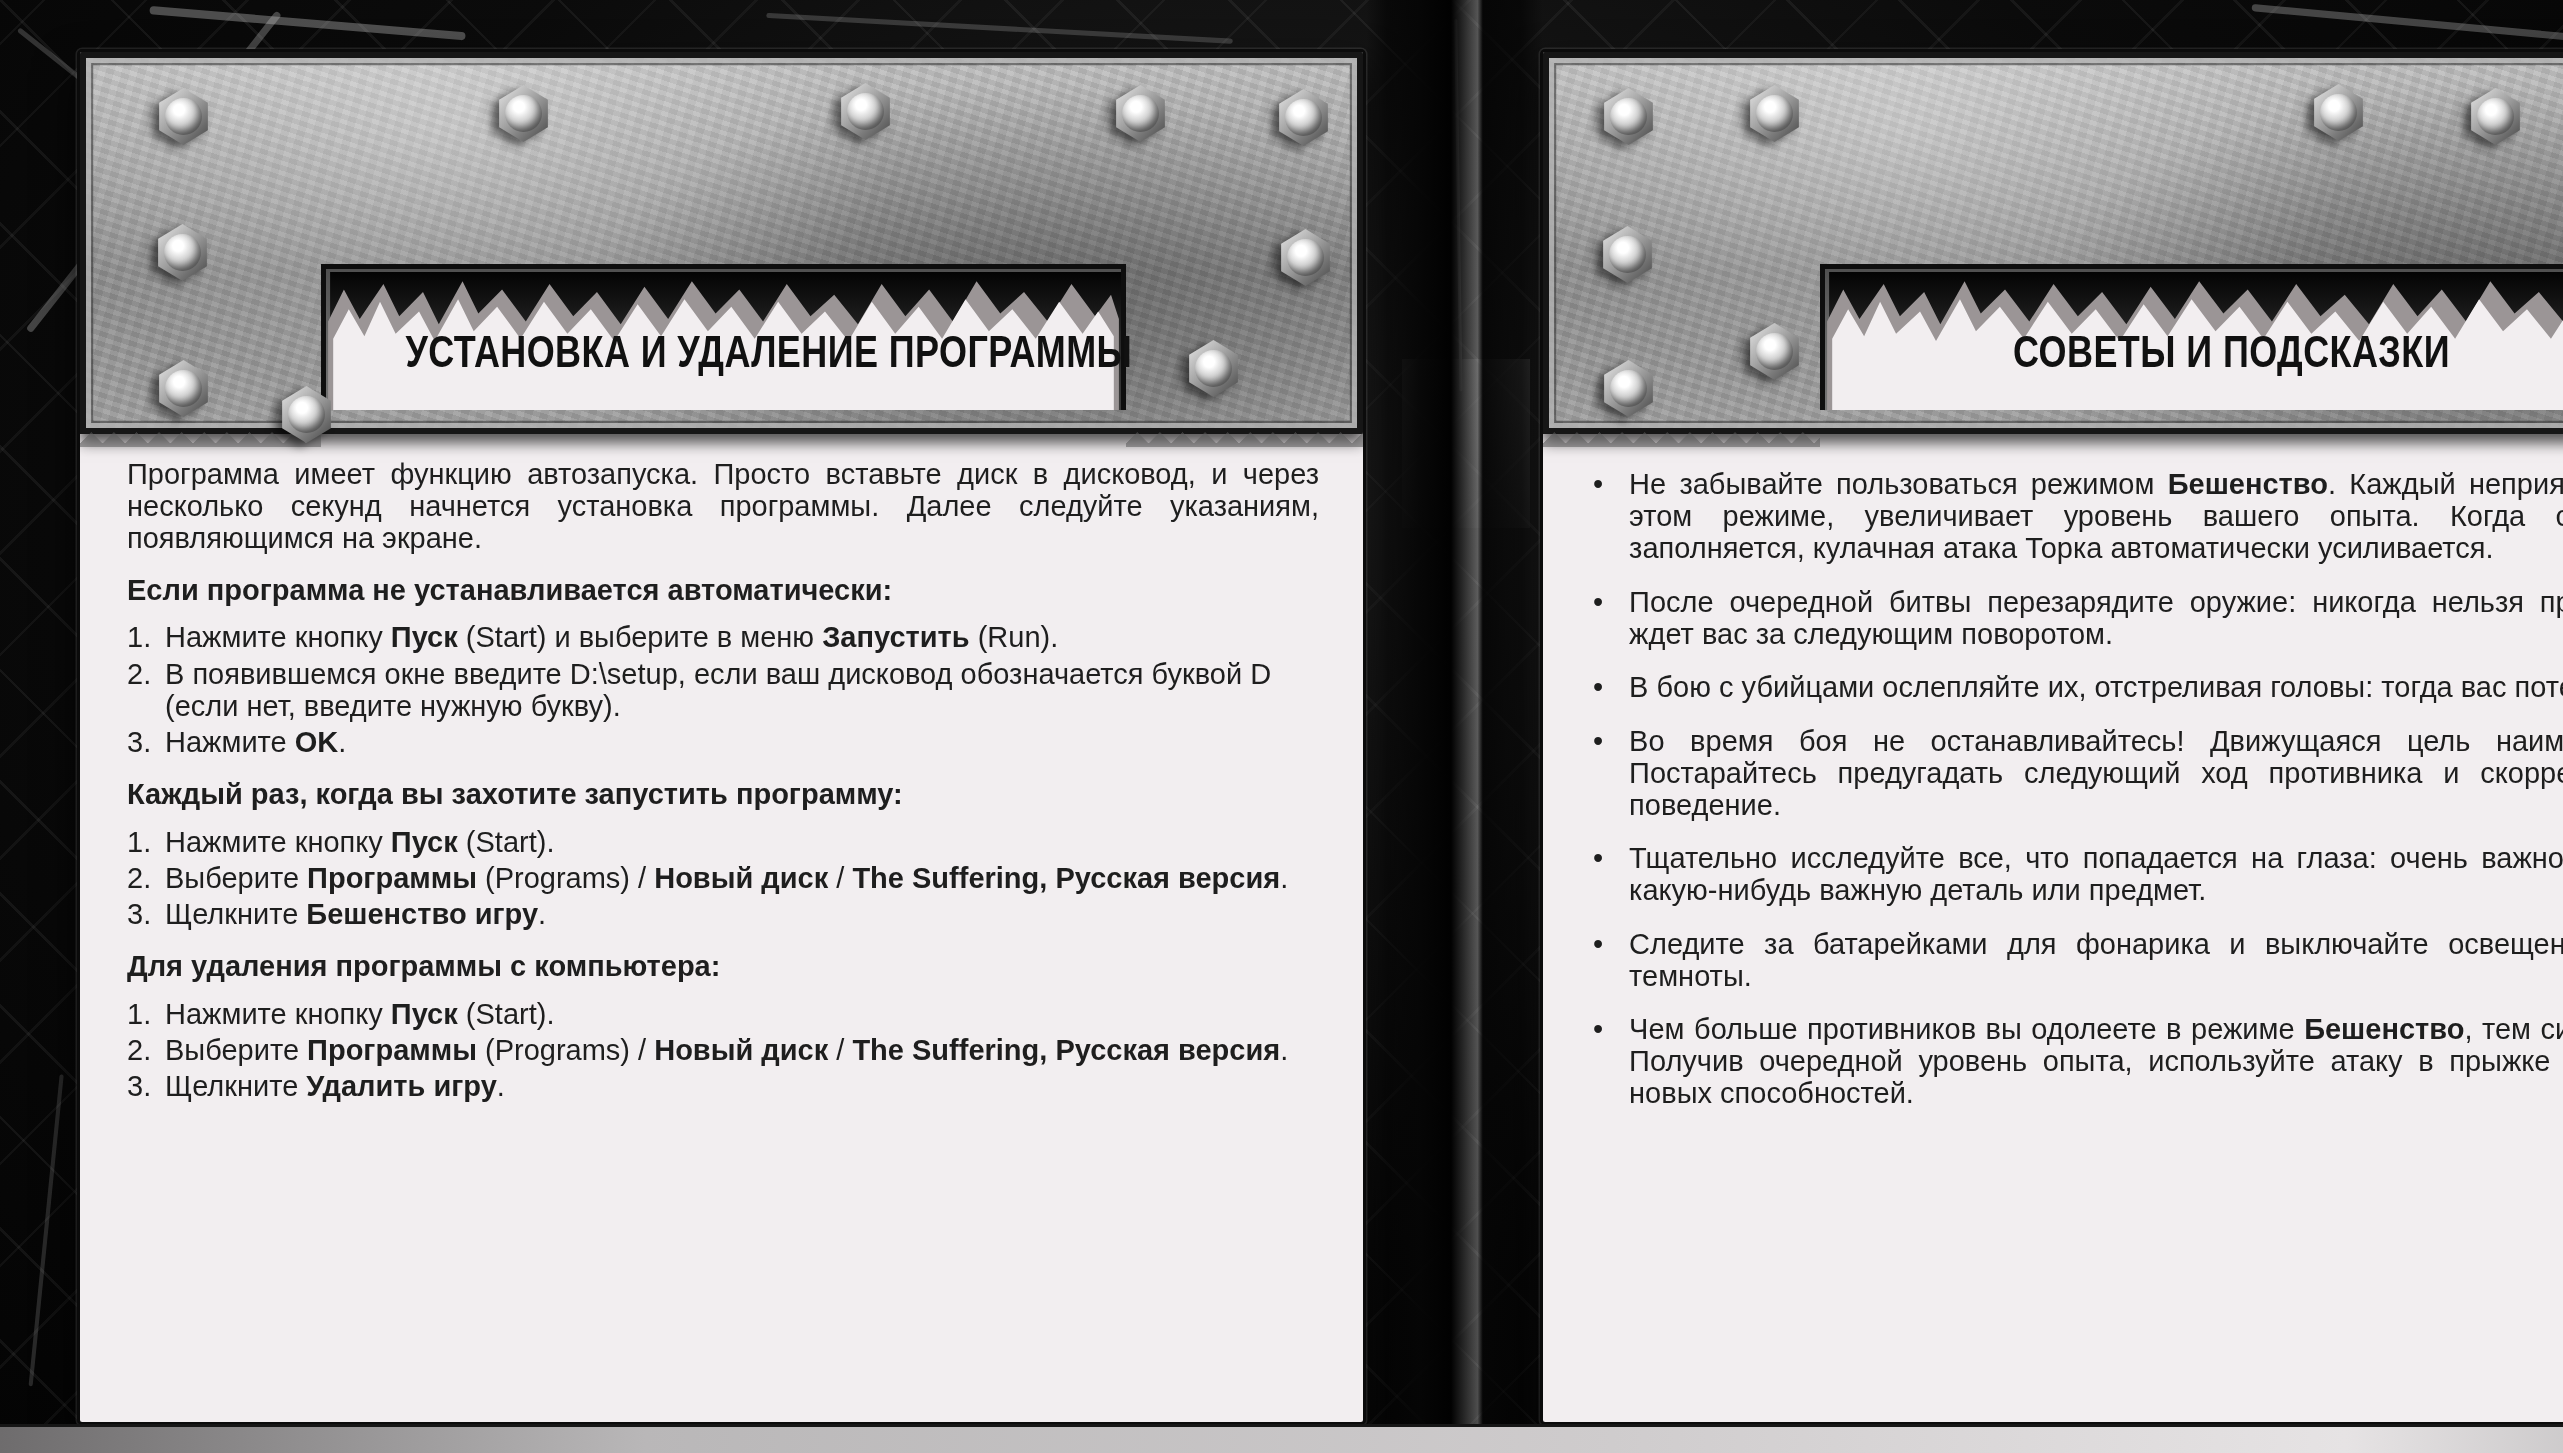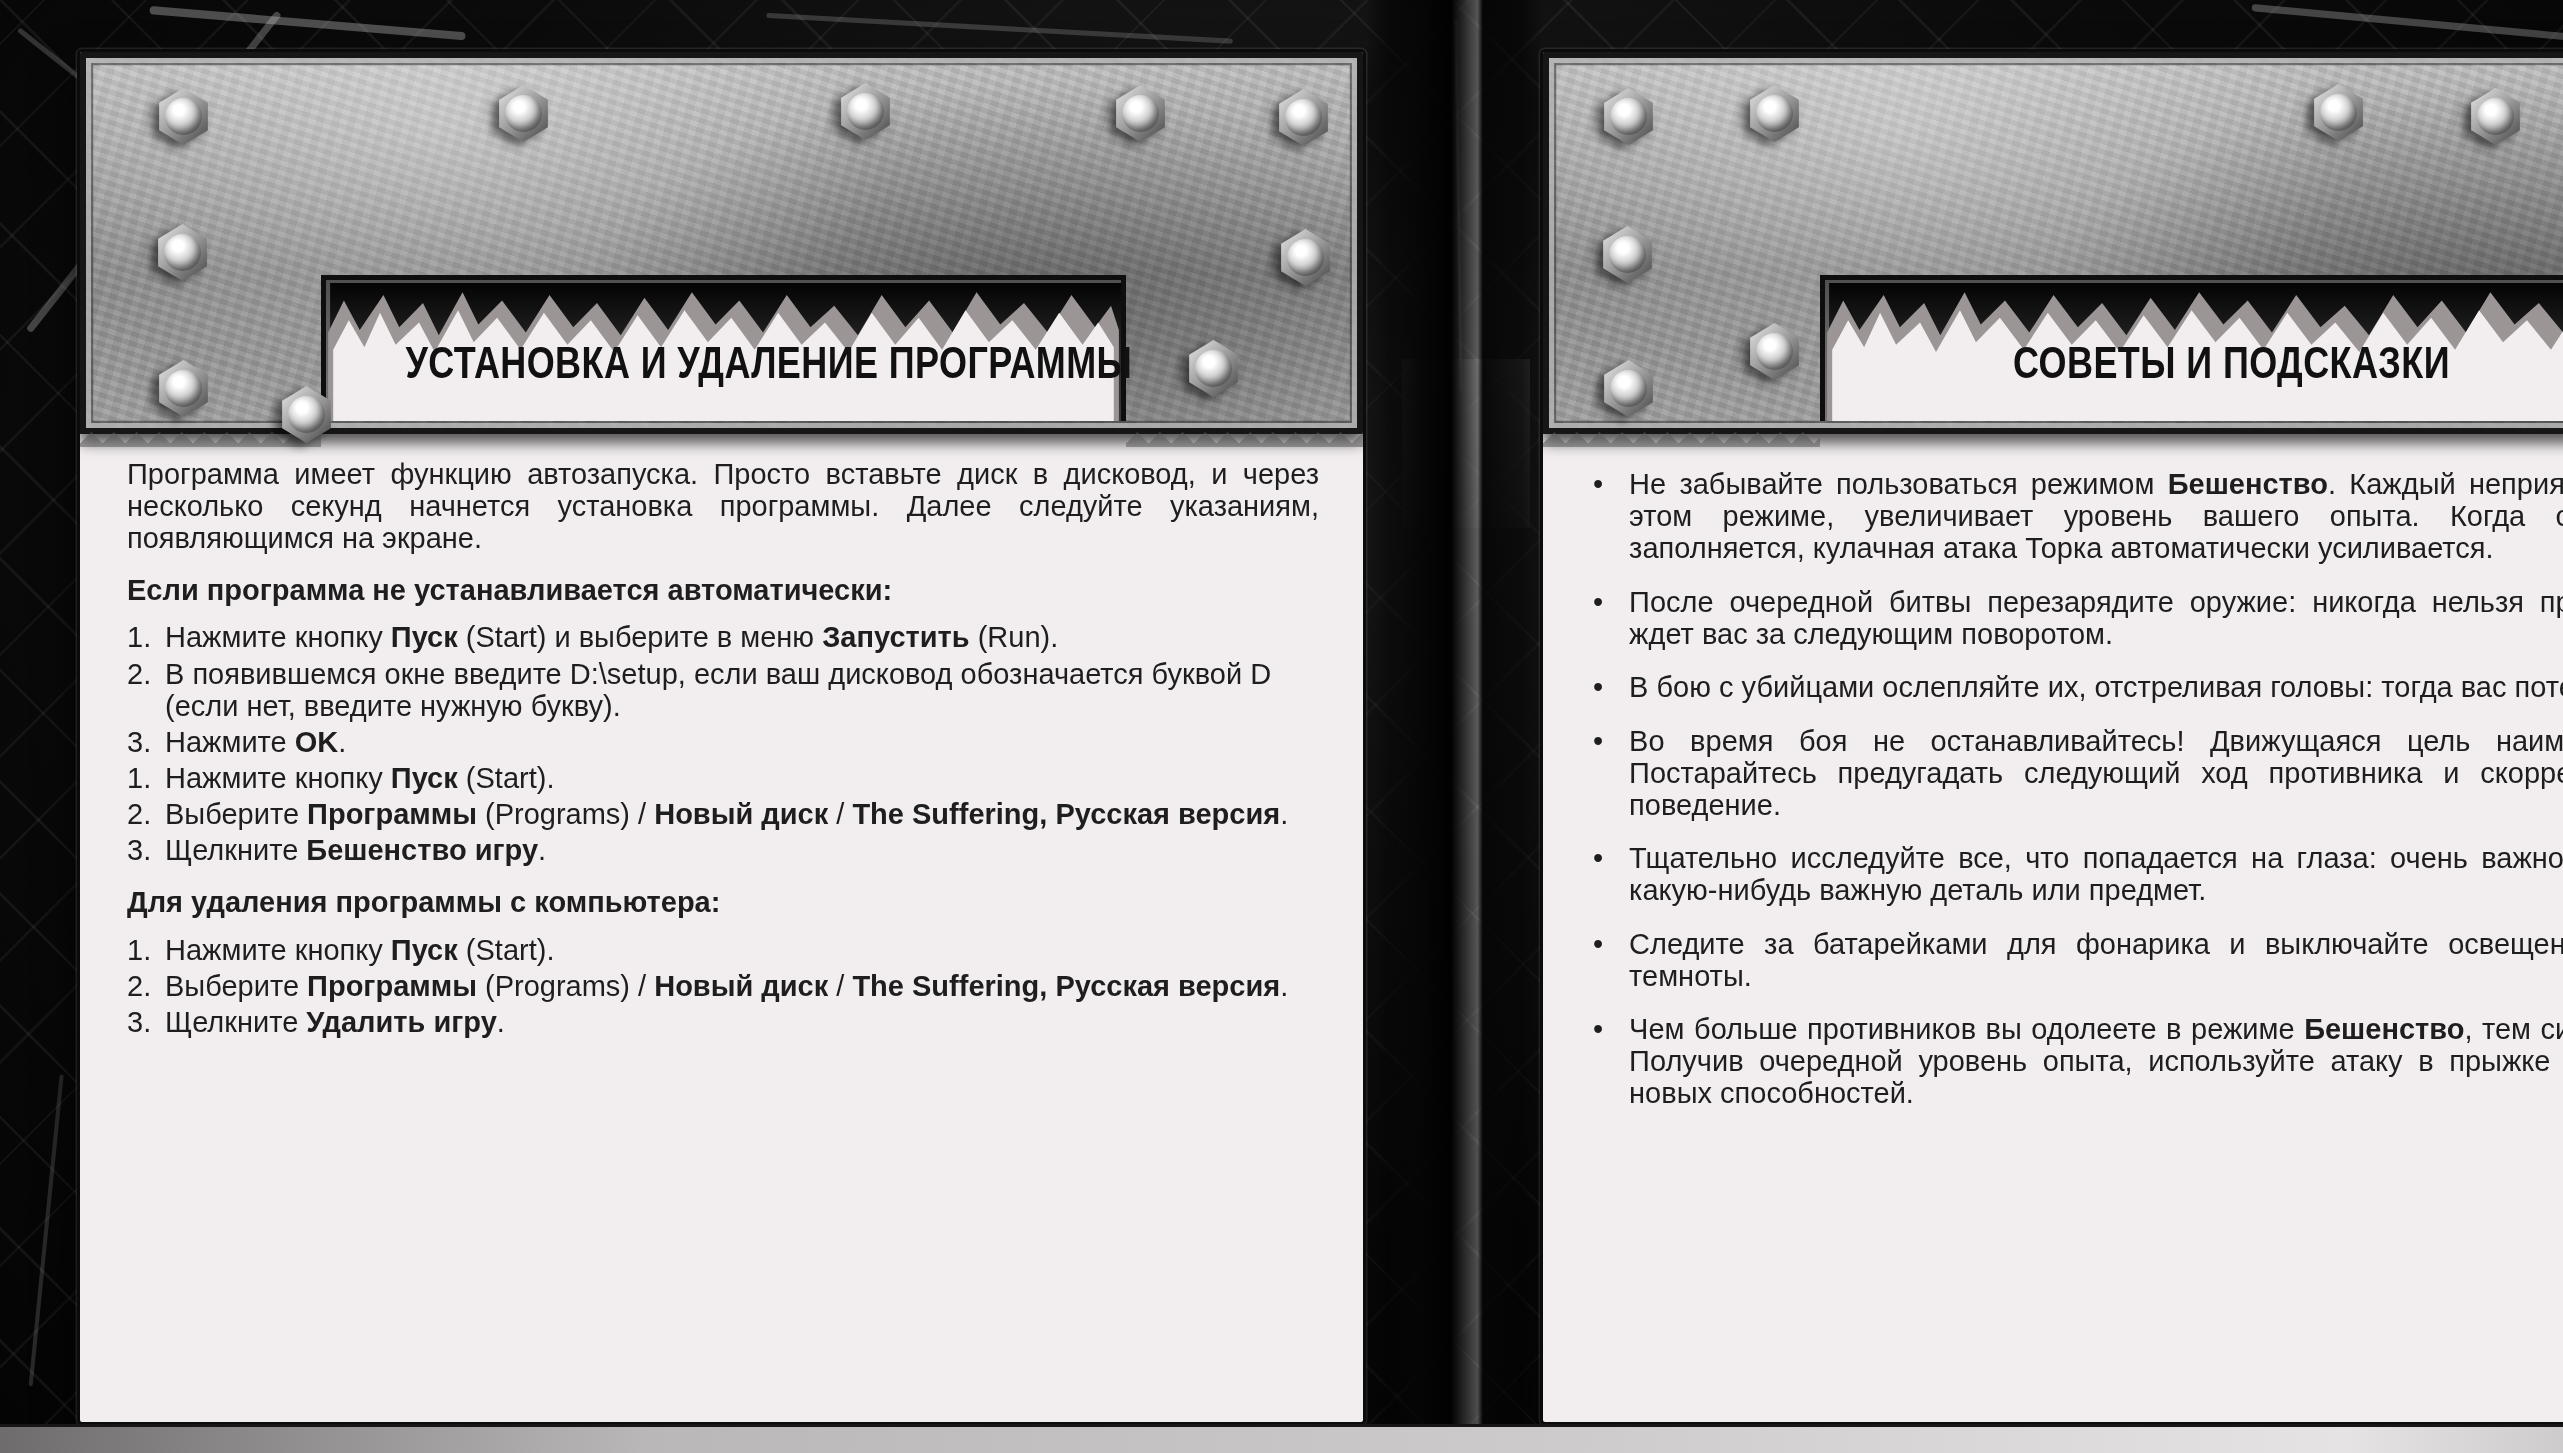--- a/index.html
+++ b/index.html
@@ -39,21 +39,21 @@
       inset 0 0 0 7.2px rgba(45,45,45,.55),
       0 9.2px 13.3px rgba(0,0,0,.65);
   }
   .pillar-shadow{
     position:absolute;top:380px;height:15.4px;z-index:5;opacity:.55;
     background:conic-gradient(from 135deg at 50% 0%, #5a5a5a 0 90deg, transparent 90deg);
     background-size:22.6px 15.4px;
   }
   
   .banner{
-    position:absolute;top:223px;height:146px;z-index:6;box-sizing:border-box;
+    position:absolute;top:212px;height:146px;z-index:6;box-sizing:border-box;
     background:linear-gradient(180deg,#020202,#242424 45%,#3a3a3a);
     border:5.1px solid #0e0e0e;border-bottom:none;
     box-shadow:inset 7.2px 6.2px 0 -3.1px rgba(225,225,225,.35);
   }
   #left-page .banner{left:241px;width:805px;}
   #right-page .banner{left:277px;width:823px;}
   .torn-back{
     position:absolute;left:2.1px;right:2.1px;bottom:0;height:134px;background:#9b9596;
     clip-path:polygon(0% 100%,0% 34%,2% 10%,4% 32%,7% 6%,9% 30%,12% 12%,14% 36%,17% 4%,19% 28%,22% 10%,25% 34%,28% 6%,31% 30%,34% 12%,37% 36%,40% 8%,43% 32%,46% 4%,49% 28%,52% 10%,55% 34%,58% 6%,61% 30%,64% 14%,67% 36%,70% 6%,73% 30%,76% 10%,79% 34%,82% 4%,85% 28%,88% 12%,91% 34%,94% 6%,97% 30%,99% 14%,100% 32%,100% 100%);
   }
@@ -177,20 +177,21 @@
           <div class="li-text"><span>Нажмите кнопку </span><span class="b">Пуск</span><span> (Start) и выберите в меню </span><span class="b">Запустить</span><span> (Run).</span></div>
         </div>
         <div class="li">
           <span class="num">2.</span>
           <div class="li-text"><span>В появившемся окне введите D:\setup, если ваш дисковод обозначается буквой D (если нет, введите нужную букву).</span></div>
         </div>
         <div class="li">
           <span class="num">3.</span>
           <div class="li-text"><span>Нажмите </span><span class="b">OK</span><span>.</span></div>
         </div>
+        <div class="heading"><span class="b">Каждый раз, когда вы захотите запустить программу:</span></div>
         <div class="li">
           <span class="num">1.</span>
           <div class="li-text"><span>Нажмите кнопку </span><span class="b">Пуск</span><span> (Start).</span></div>
         </div>
         <div class="li">
           <span class="num">2.</span>
           <div class="li-text"><span>Выберите </span><span class="b">Программы</span><span> (Programs) / </span><span class="b">Новый диск</span><span> / </span><span class="b">The Suffering, Русская версия</span><span>.</span></div>
         </div>
         <div class="li">
           <span class="num">3.</span>

